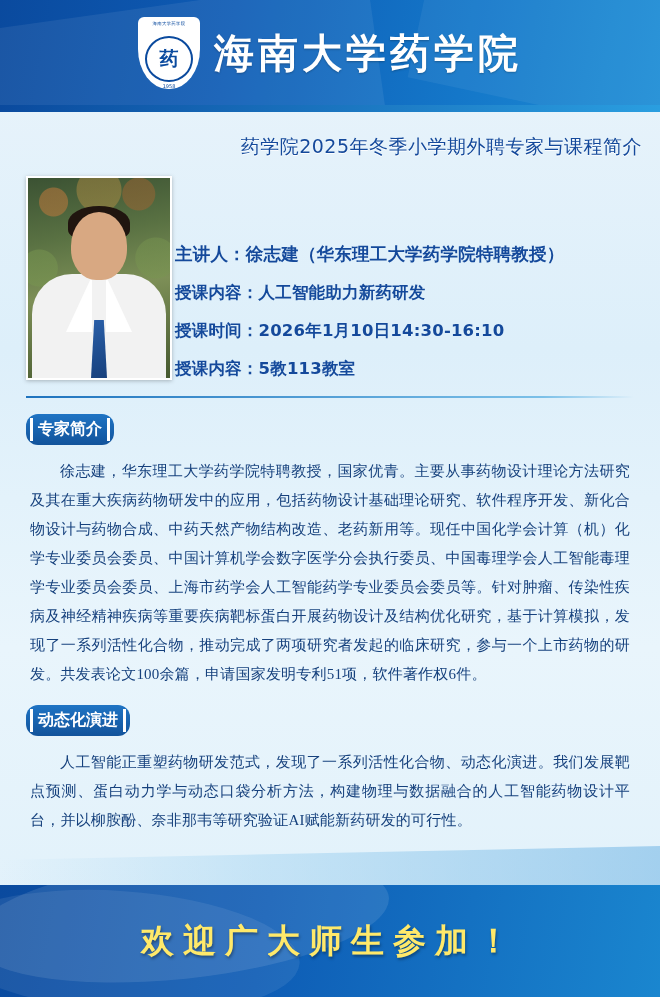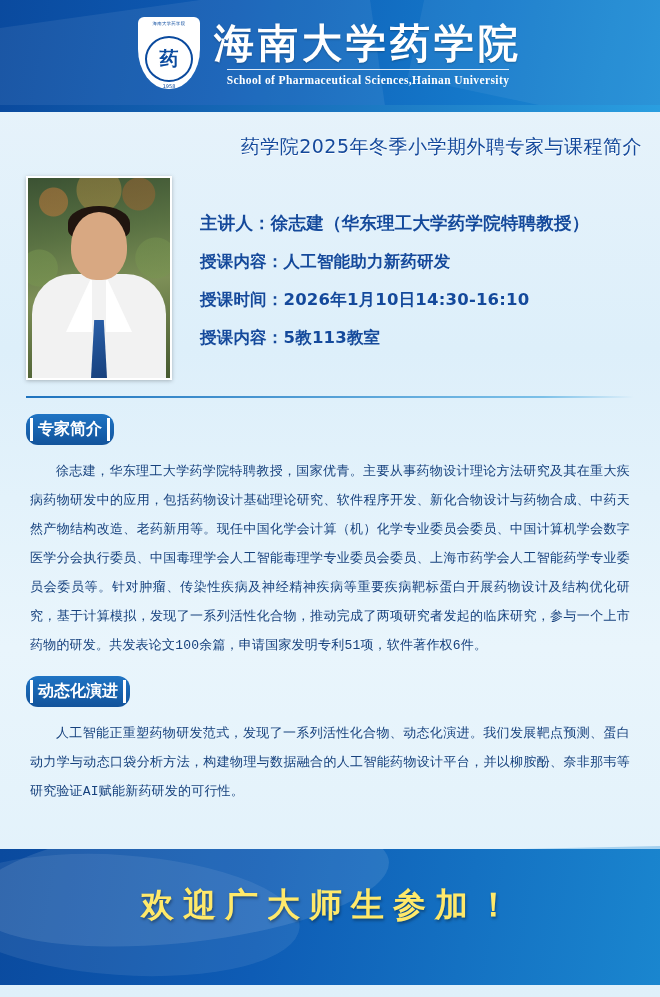--- a/index.html
+++ b/index.html
@@ -137,22 +137,22 @@
     font-size: 19px;
     font-weight: normal;
     letter-spacing: 0.5px;
     font-family: "DejaVu Sans", "Liberation Sans", sans-serif;
     text-shadow: 0 1px 0 rgba(255,255,255,0.9);
   }
   
   .speaker-row {
     display: flex;
     margin: 16px 26px 0 26px;
-    gap: 28px;
-    align-items: center;
+    gap: 3px;
+    align-items: flex-end;
   }
   .portrait {
     width: 142px;
     height: 200px;
     flex: 0 0 auto;
     border: 2px solid #ffffff;
     box-shadow: 0 1px 4px rgba(0,0,0,0.25);
     background: linear-gradient(170deg, #3b5233 0%, #5a7243 30%, #7d8f57 55%, #46592f 100%);
     position: relative;
     overflow: hidden;
@@ -279,35 +279,35 @@
     position: absolute;
     right: 4px;
     top: 4px;
     bottom: 4px;
     width: 3px;
     background: #ffffff;
   }
   .sec-body {
     margin-top: 12px;
     color: #16417d;
-    font-size: 13px;
+    font-size: 15px;
     line-height: 29px;
     text-align: justify;
     text-indent: 2em;
     letter-spacing: 0.2px;
-    font-family: Liberation Mono, monospace;
+    font-family: Liberation Serif, serif;
     padding: 0 4px;
   }
   
   .footer {
     position: absolute;
     left: 0;
     right: 0;
-    bottom: 12px;
-    height: 136px;
+    bottom: 0;
+    height: 112px;
     background: linear-gradient(100deg, #0a4a9e 0%, #0e5cb5 40%, #1a86cf 100%);
     overflow: hidden;
   }
   .footer .wave1 {
     position: absolute;
     left: -30px;
     top: -26px;
     width: 420px;
     height: 120px;
     background: rgba(255,255,255,0.10);
@@ -355,21 +355,20 @@
     <div class="header-inner">
       <div class="logo-badge">
         <div class="shield">
           <div class="shield-top">海南大学药学院</div>
           <div class="shield-ring">药</div>
           <div class="shield-year">1958</div>
         </div>
       </div>
       <div class="title-block">
         <div class="cn-title">海南大学药学院</div>
-        <div class="en-title">School of Pharmaceutical Sciences,Hainan University</div>
       </div>
     </div>
   </div>
   <div class="header-rule"></div>
 
   <div class="main-title">药学院2025年冬季小学期外聘专家与课程简介</div>
 
   <div class="speaker-row">
     <div class="portrait">
       <div class="leaves"></div>

